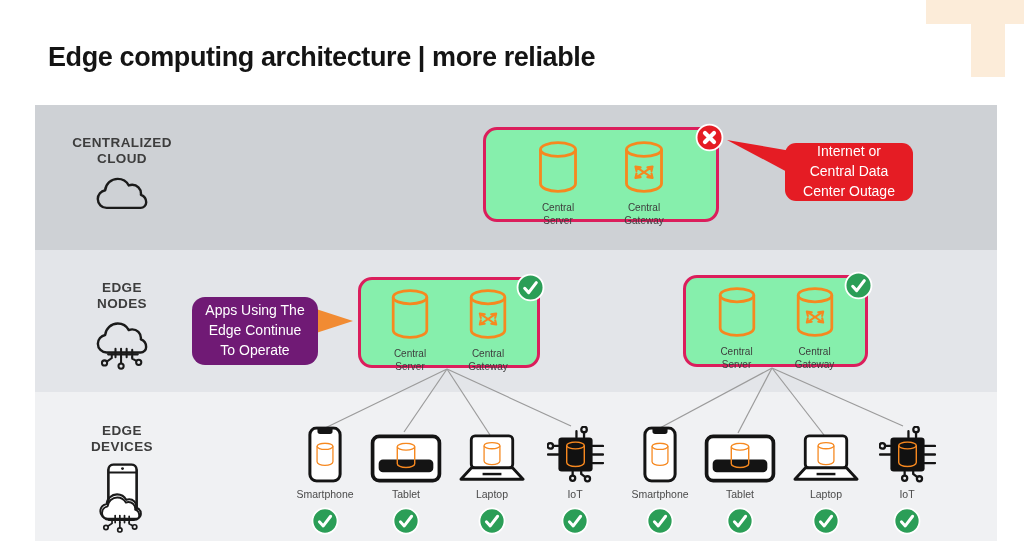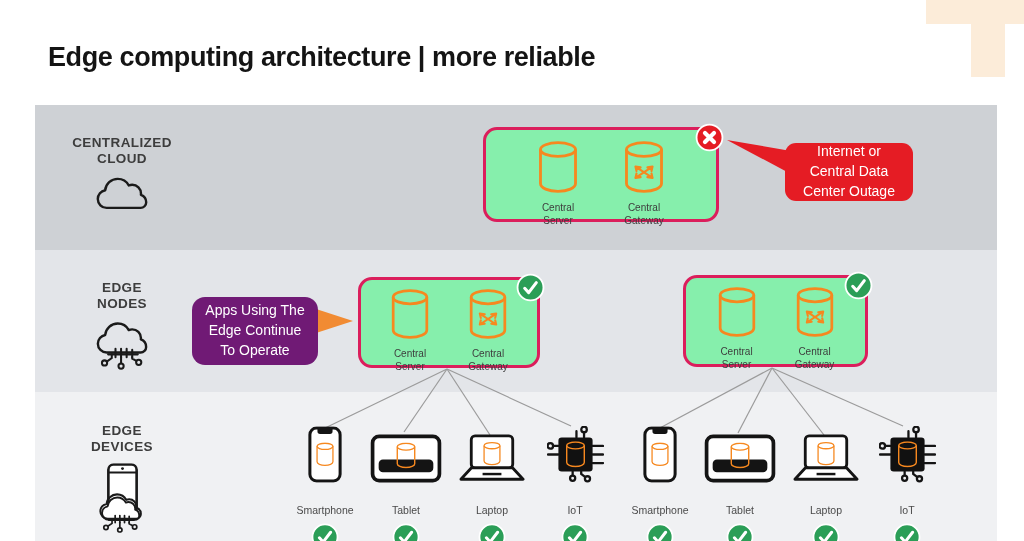--- a/index.html
+++ b/index.html
@@ -33,21 +33,21 @@
   .badge { position:absolute; width:29px; height:29px; right:-8px; top:-7px; }
 
   .callout { position:absolute; border-radius:11px; color:#fff; text-align:center;
              font-size:14px; line-height:1.42; white-space:pre-line;
              display:flex; align-items:center; justify-content:center; }
   .callout-outage { left:750px; top:38px; width:128px; height:58px; background:#e51c24; }
   .callout-apps   { left:157px; top:192px; width:126px; height:68px; background:#701a75; border-radius:13px; }
 
   .device { position:absolute; top:320px; width:90px; display:flex; flex-direction:column; align-items:center; }
   .dev-iconbox { height:58px; display:flex; align-items:flex-end; justify-content:center; }
-  .dev-label { font-size:10.5px; color:#4a4a4a; margin-top:21px; }
+  .dev-label { font-size:10.5px; color:#4a4a4a; margin-top:5px; }
   .dev-check { width:28px; height:28px; margin-top:7px; }
 
   .fill-none { fill:none; }
 </style>
 </head>
 <body>
 
 <svg width="0" height="0" style="position:absolute">
   <defs>
     <symbol id="sym-cylinder" viewBox="0 0 44 56">

